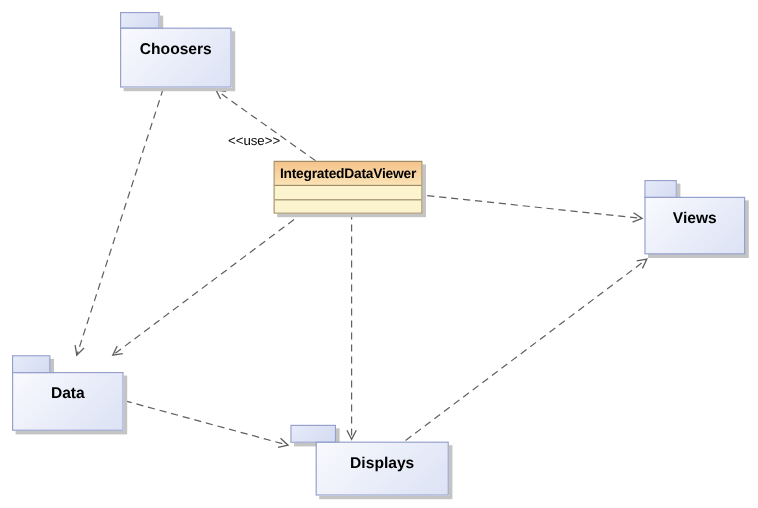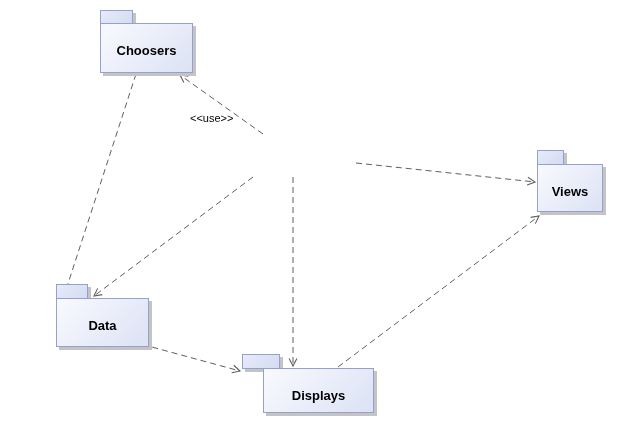--- a/index.html
+++ b/index.html
@@ -43,33 +43,33 @@
   }
   .pkg-body {
     position: absolute; left: 0;
     background: linear-gradient(135deg, var(--package_fill_start) 0%, var(--package_fill_end) 100%);
     border: 1px solid var(--package_border);
     box-shadow: 3px 3px 0 var(--shadow_color);
     text-align: center;
   }
   .pkg-label {
     display: block;
-    padding-top: 19px;
+    padding-top: 9px;
     font-size: 13px;
     font-weight: bold;
     white-space: nowrap;
   }
   
   #pkg-choosers { left:100px; top:10px; width:96px; height:66px; }
   #pkg-choosers .pkg-tab  { width:33px; height:14px; }
   #pkg-choosers .pkg-body { top:13px; width:93px; height:50px; }
   #pkg-views { left:537px; top:150px; width:87px; height:65px; }
   #pkg-views .pkg-tab  { width:27px; height:15px; }
-  #pkg-views .pkg-body { top:14px; width:66px; height:48px; }
-  #pkg-data { left:10px; top:284px; width:100px; height:66px;margin-left:46px; }
+  #pkg-views .pkg-body { top:14px; width:84px; height:48px; }
+  #pkg-data { left:10px; top:296px; width:100px; height:66px; }
   #pkg-data .pkg-tab  { width:32px; height:15px; }
   #pkg-data .pkg-body { top:14px; width:93px; height:49px; }
   #pkg-displays { left:242px; top:354px; width:114px; height:62px; }
   #pkg-displays .pkg-tab  { width:38px; height:15px; }
   #pkg-displays .pkg-body { top:14px; width:111px; height:45px;margin-left:21px; }
   
   #class-idv {
     position: absolute; left:228px; top:134px; width:124px; height:44px;
     border: 1px solid var(--class_border);
     background: var(--class_body_fill);
@@ -139,16 +139,21 @@
     </div>
   </div>
 
   <div class="pkg" id="pkg-displays">
     <div class="pkg-tab"></div>
     <div class="pkg-body">
       <span class="pkg-label">Displays</span>
     </div>
   </div>
 
+  <div id="class-idv">
+    <div class="class-title">IntegratedDataViewer</div>
+    <div class="class-compartment"></div>
+    <div class="class-compartment"></div>
+  </div>
 
   <span id="use-label">&lt;&lt;use&gt;&gt;</span>
 
 </div>
 
 </body></html>

